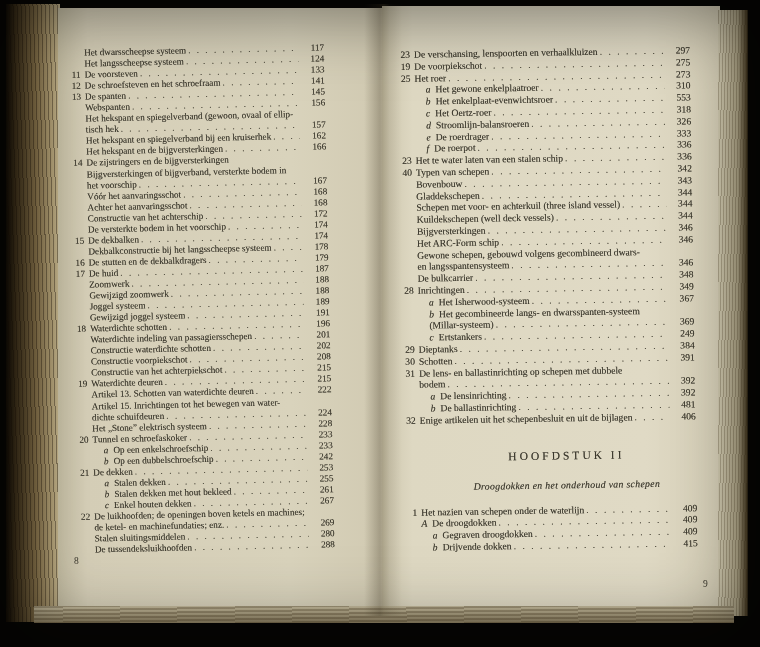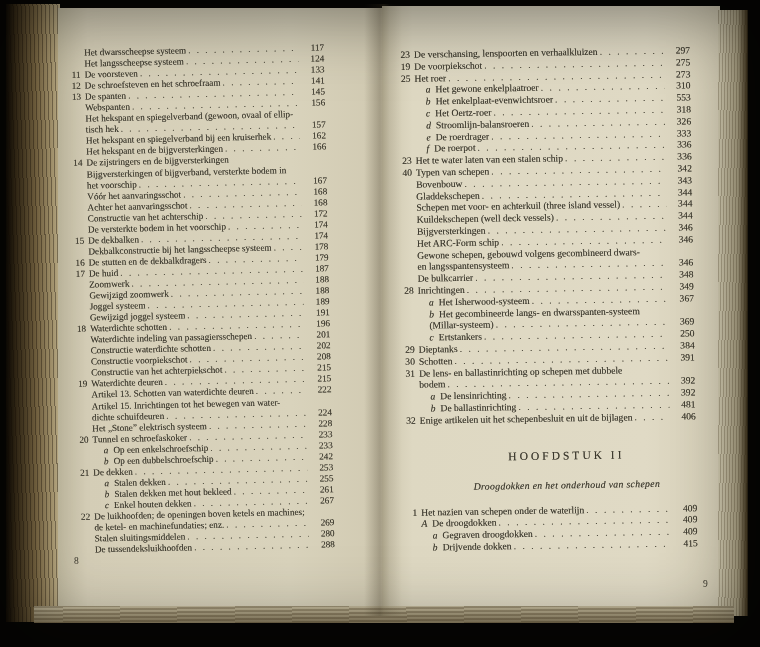--- a/index.html
+++ b/index.html
@@ -659,21 +659,21 @@
             <span class="leader"></span>
             <span class="pg">369</span>
           </span>
         </div>
         <div class="row">
           <span class="num"></span>
           <span class="body i1">
             <span class="ltr">c</span>
             <span class="t">Ertstankers</span>
             <span class="leader"></span>
-            <span class="pg">250</span>
+            <span class="pg">249</span>
           </span>
         </div>
         <div class="row">
           <span class="num">29</span>
           <span class="body i0">
             <span class="t">Dieptanks</span>
             <span class="leader"></span>
             <span class="pg">384</span>
           </span>
         </div>

